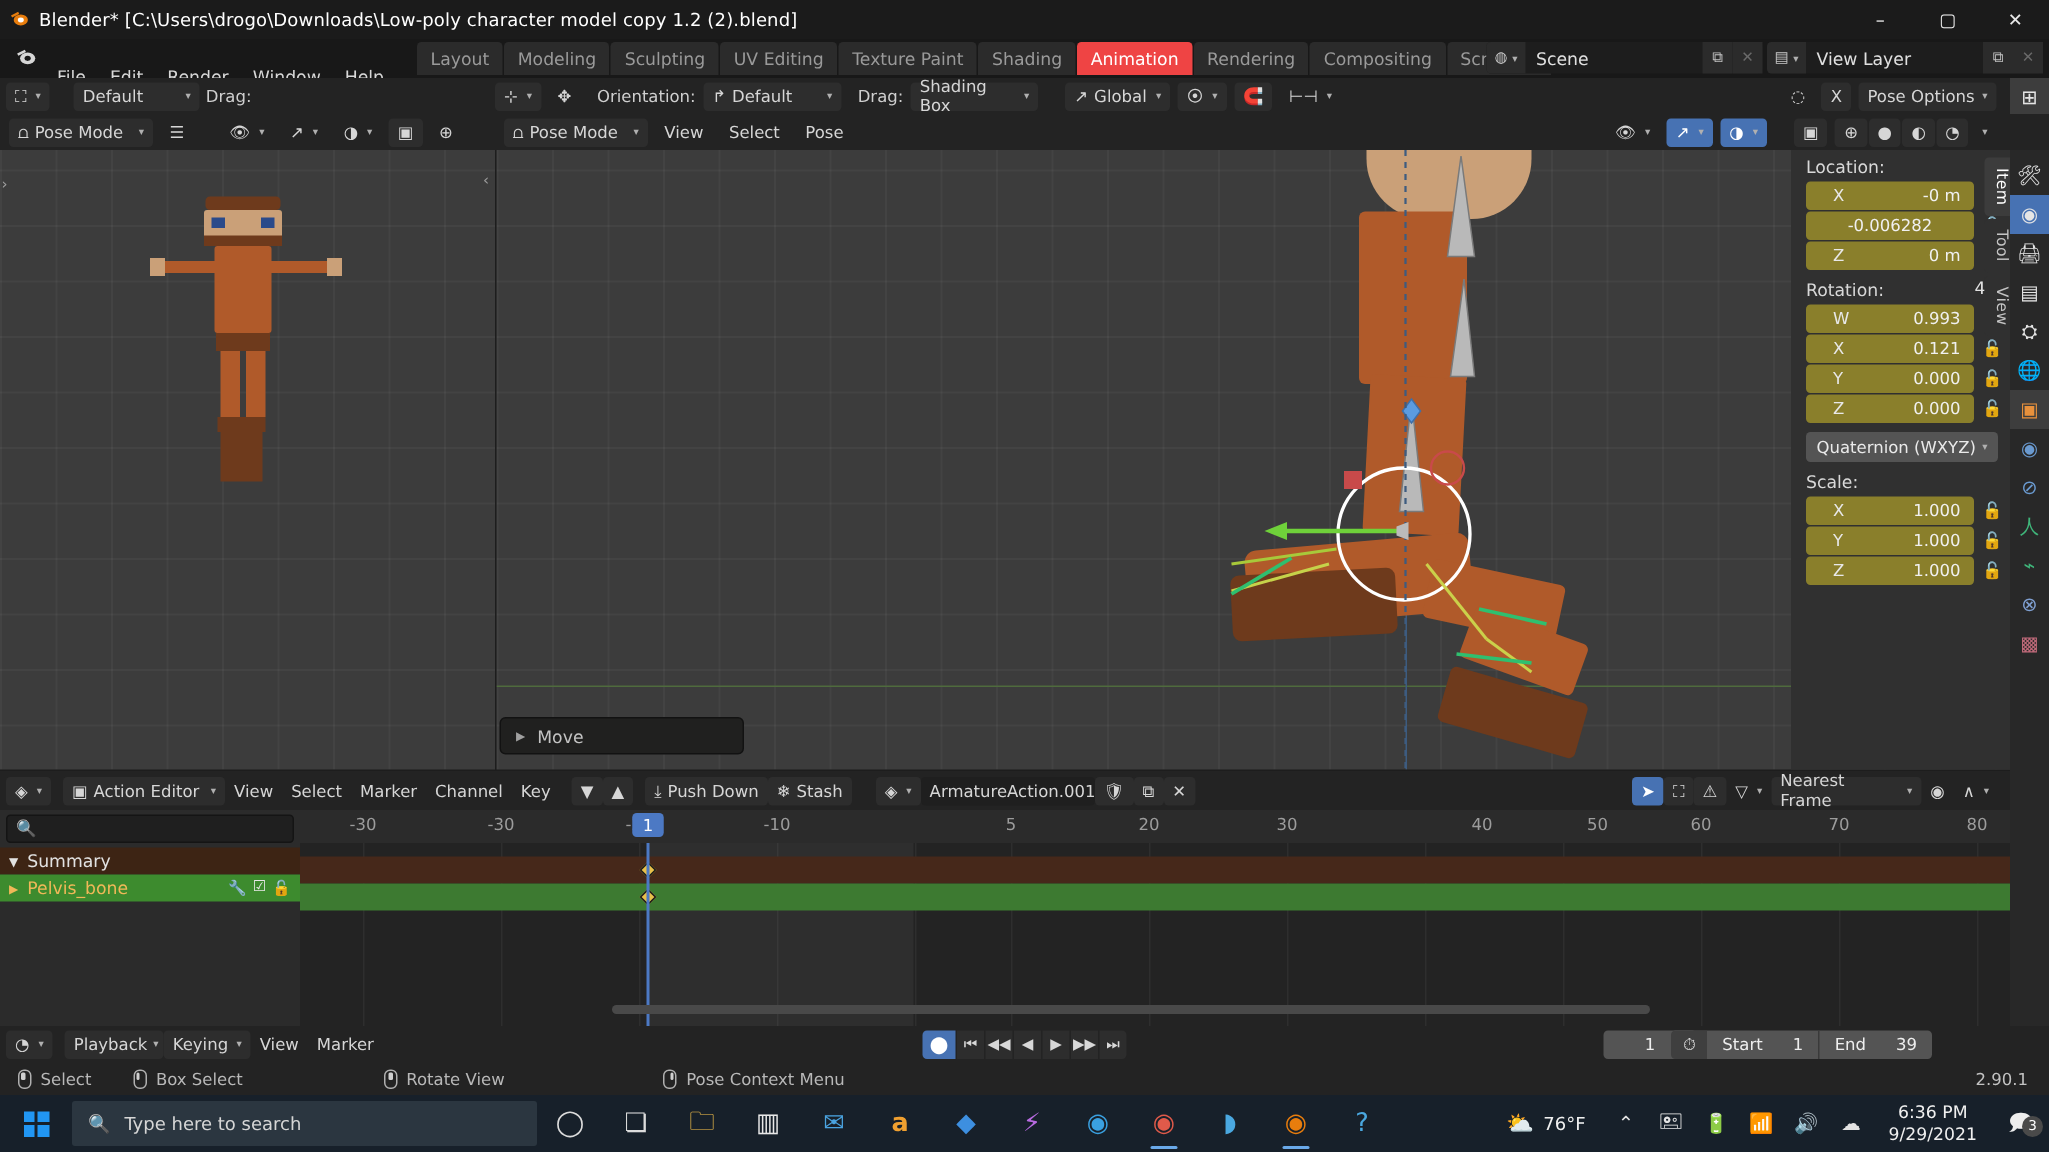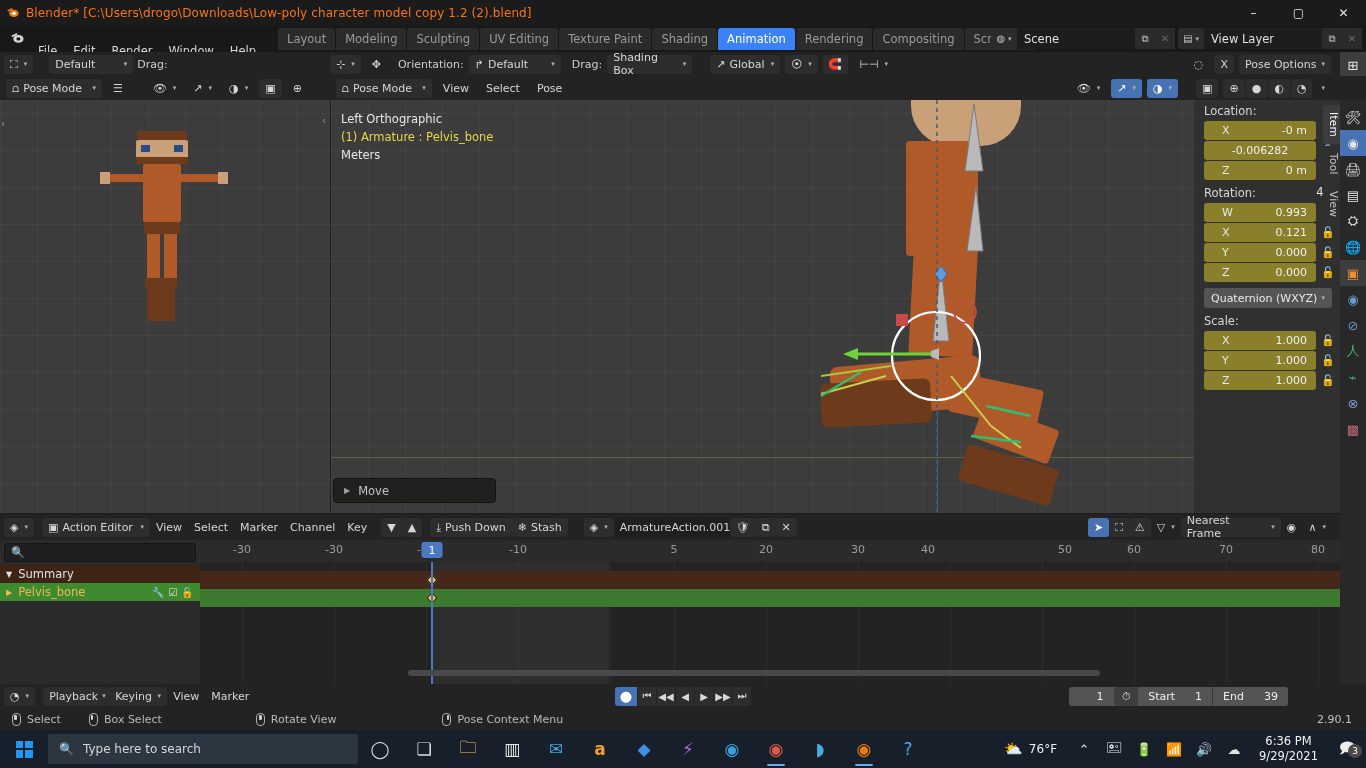--- a/index.html
+++ b/index.html
@@ -11,36 +11,36 @@
     -webkit-font-smoothing: antialiased;
   }
   .app { position: relative; width: 1366px; height: 768px; }
 
   
   .titlebar {
     position: absolute; top: 0; left: 0; width: 1366px; height: 26px;
     background: #1b1b1b; display: flex; align-items: center;
   }
   .titlebar .tb-icon { width: 26px; text-align: center; font-size: 12px; color: #e87d0d; }
-  .titlebar .tb-text { font-size: 12px; color: #f97316; letter-spacing: .1px; }
+  .titlebar .tb-text { font-size: 12px; color: #ffffff; letter-spacing: .1px; }
   .winbtns { position: absolute; right: 0; top: 0; height: 26px; display: flex; }
   .winbtn { width: 45px; height: 26px; display: flex; align-items: center; justify-content: center;
             color: #e8e8e8; font-size: 12px; }
 
   
   .topbar {
     position: absolute; top: 26px; left: 0; width: 1366px; height: 26px;
     background: #181818; display: flex; align-items: center; padding-left: 4px;
   }
   .blogo { width: 26px; text-align: center; color: #d0d0d0; font-size: 13px; }
   .menuitem { padding: 0 8px; height: 20px; line-height: 20px; color: #d8d8d8; font-size: 11.5px; border-radius: 3px; margin-top: 24px; }
   .wstabs { display: flex; margin-left: 14px; height: 22px; align-items: stretch; gap: 1px; }
   .wstab { padding: 0 9px; display: flex; align-items: center; color: #9a9a9a; font-size: 11.5px;
            background: #2b2b2b; border-radius: 3px 3px 0 0; }
-  .wstab.active { background: #3b82f6; color: #ffffff; }
+  .wstab.active { background: #ef4444; color: #ffffff; }
   .wstab.plus { background: transparent; color: #b0b0b0; padding: 0 7px; font-size: 13px; }
   .topright { position: absolute; right: 4px; top: 2px; display: flex; align-items: center; gap: 3px; }
   .dpfield { display: flex; align-items: center; height: 21px; background: #1d1d1d; border-radius: 3px; }
   .dpicon { width: 26px; height: 21px; display: flex; align-items: center; justify-content: center;
             background: #2b2b2b; border-radius: 3px 0 0 3px; color: #c8c8c8; font-size: 10px; gap:1px; }
   .dpname { width: 118px; padding-left: 7px; color: #e0e0e0; font-size: 11.5px; }
   .dpbtn { width: 20px; height: 21px; display: flex; align-items: center; justify-content: center;
            background: #2b2b2b; color: #c0c0c0; font-size: 10px; }
   .dpbtn.dim { color: #6a6a6a; }
 
@@ -376,25 +376,20 @@
       <div class="limb dark" style="left:45px;top:147px;width:32px;height:10px;"></div>
       <div class="limb dark" style="left:47px;top:157px;width:28px;height:33px;"></div>
     </div>
   </div>
 
   <div class="mainvp">
     <div class="grid-bg"></div>
     <div class="axisline-h" style="top:381px"></div>
     <div class="axisline-v" style="left:606px"></div>
 
-    <div class="vpinfo">
-      <div class="l1">Left Orthographic</div>
-      <div class="l2">(1) Armature : Pelvis_bone</div>
-      <div class="l3">Meters</div>
-    </div>
 
     <div style="position:absolute;left:480px;top:-5px;width:260px;height:420px;">
       <div class="limb skin" style="left:100px;top:0;width:110px;height:75px;border-radius:0 0 40px 40px;"></div>
       <div class="limb dark" style="left:98px;top:-8px;width:114px;height:22px;border-radius:6px;"></div>
       <div class="limb dark" style="left:30px;top:2px;width:76px;height:10px;transform:rotate(22deg);"></div>
       <div class="limb" style="left:95px;top:70px;width:72px;height:115px;border-radius:4px;"></div>
       <div class="limb" style="left:100px;top:180px;width:64px;height:105px;border-radius:3px;transform:rotate(3deg);"></div>
       <div class="limb" style="left:20px;top:290px;width:150px;height:52px;border-radius:8px;transform:rotate(-5deg);"></div>
       <div class="limb dark" style="left:10px;top:310px;width:110px;height:44px;border-radius:6px;transform:rotate(-3deg);"></div>
       <div class="limb" style="left:140px;top:310px;width:90px;height:40px;border-radius:4px;transform:rotate(12deg);"></div>
@@ -633,21 +628,21 @@
     </div>
 
     <div class="ruler">
       <div class="tick" style="left:42px">-30</div>
       <div class="tick" style="left:134px">-30</div>
       <div class="tick" style="left:226px">-20</div>
       <div class="tick" style="left:318px">-10</div>
       <div class="tick" style="left:474px">5</div>
       <div class="tick" style="left:566px">20</div>
       <div class="tick" style="left:658px">30</div>
-      <div class="tick" style="left:728px">40</div>
+      <div class="tick" style="left:788px">40</div>
       <div class="tick" style="left:865px">50</div>
       <div class="tick" style="left:934px">60</div>
       <div class="tick" style="left:1026px">70</div>
       <div class="tick" style="left:1118px">80</div>
 
       <div class="phlabel" style="left:232px">1</div>
     </div>
 
     <div class="keysarea">
       <div class="rangefill" style="left:0;width:232px"></div>

